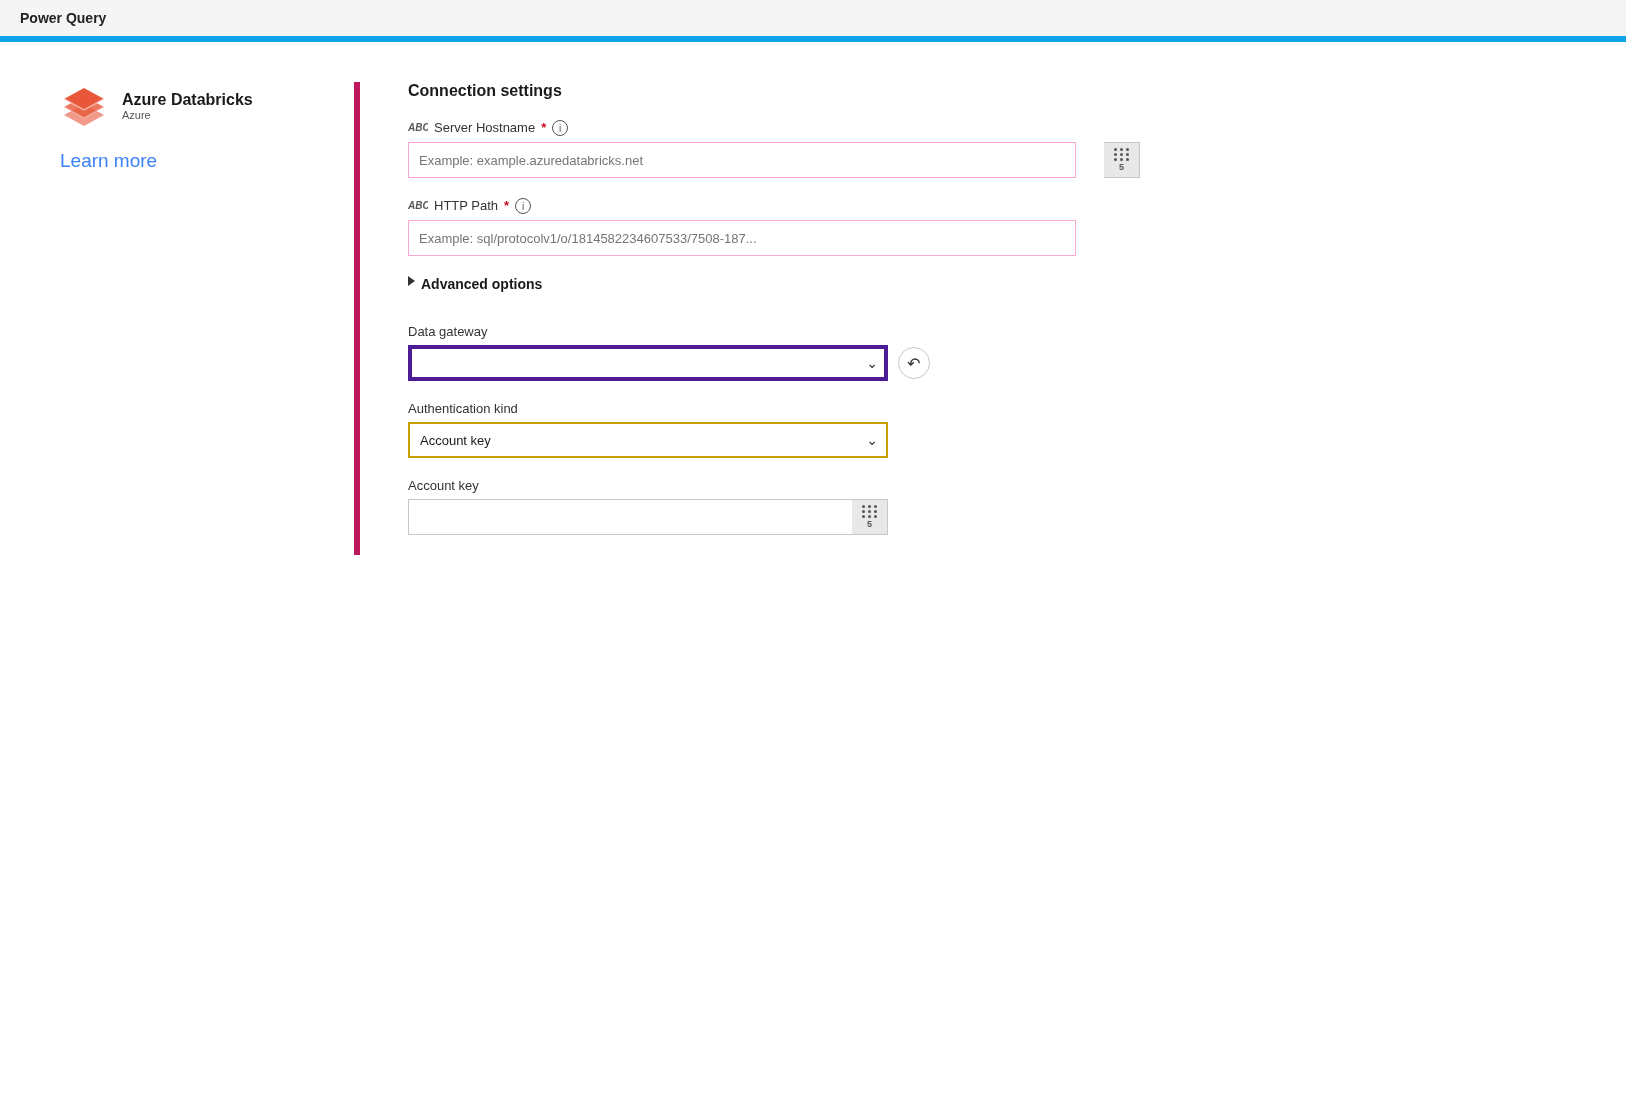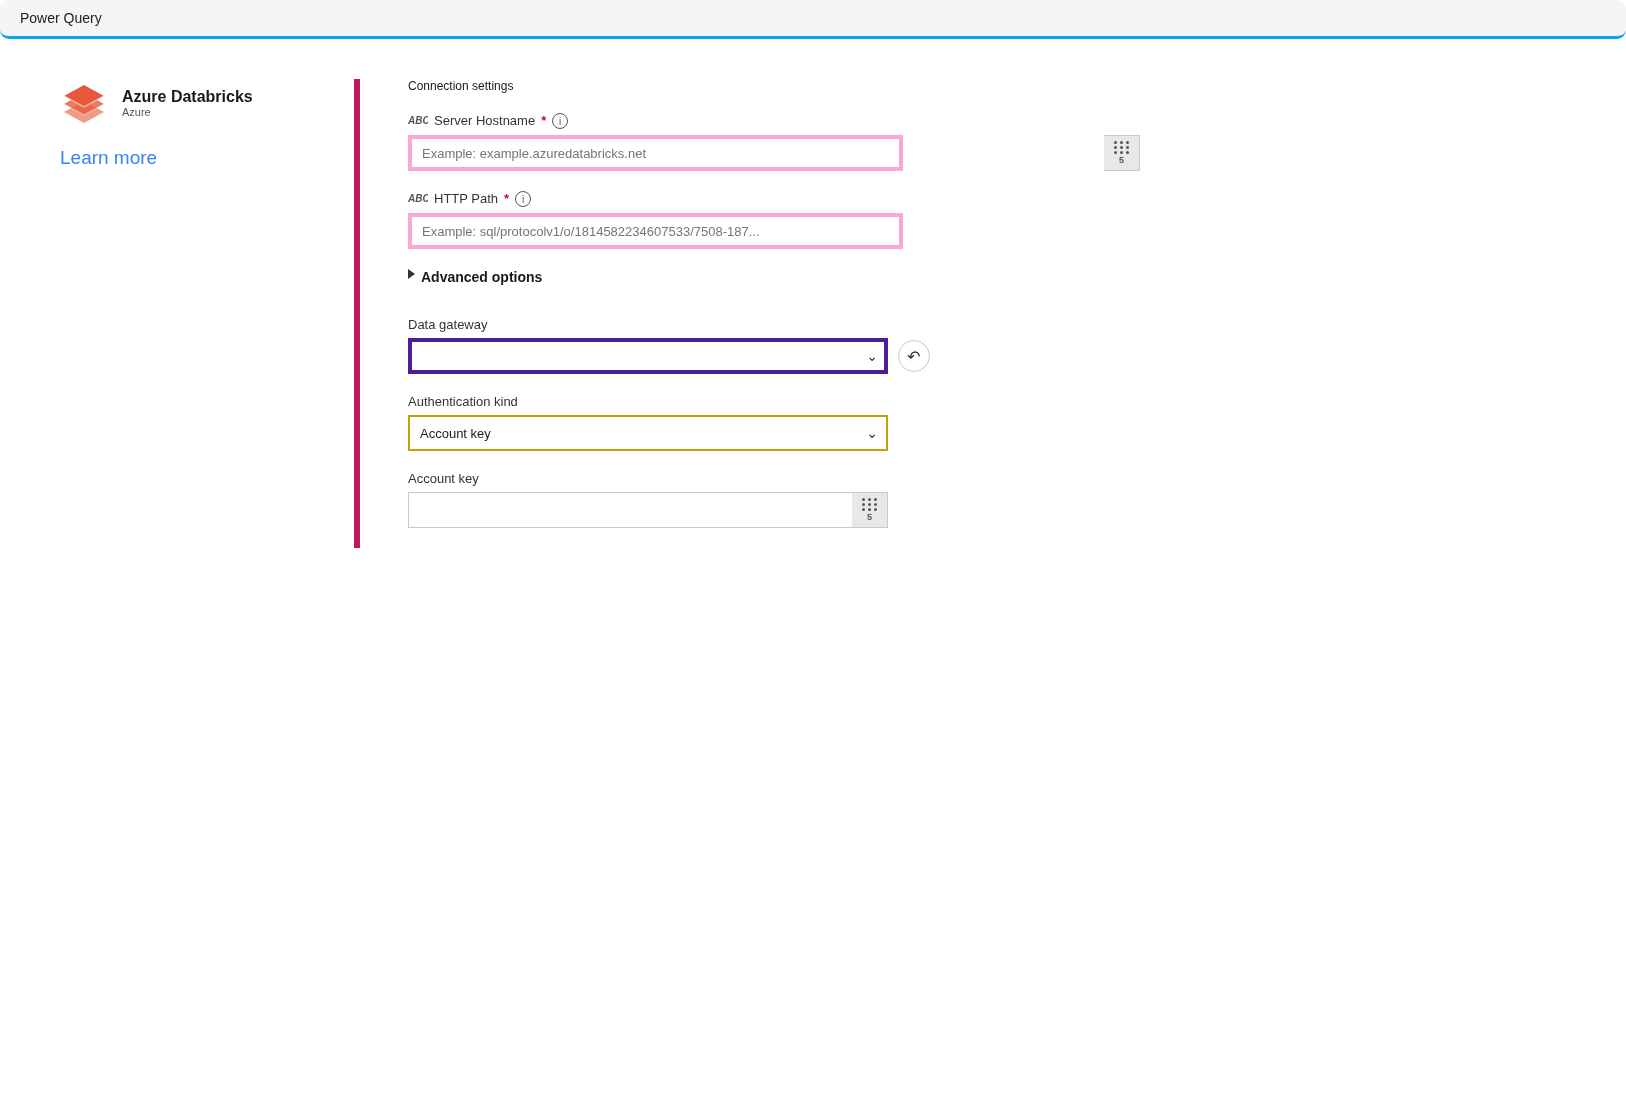--- a/index.html
+++ b/index.html
@@ -6,26 +6,25 @@
 
     body {
       font-family: 'Segoe UI', Arial, sans-serif;
       background: #fff;
       color: #1a1a1a;
       font-size: 14px;
     }
 
     .top-bar {
       background: #f5f5f5;
-      border-bottom: 3px solid #0ea5e9;
+      border-bottom: 6px solid #0ea5e9;
       padding: 10px 20px;
       font-size: 14px;
-      font-weight: 400;
+      font-weight: 700;
       color: #222;
-      border-radius: 9px;
     }
 
     .page-container {
       display: flex;
       flex-direction: column;
       padding: 40px 60px;
       max-width: 1200px;
     }
 
     .page-title {
@@ -79,22 +78,22 @@
       font-size: 19px;
       margin-top: 4px;
     }
 
     .right-panel {
       flex: 1;
       padding-left: 48px;
     }
 
     .section-title {
-      font-size: 12px;
-      font-weight: 400;
+      font-size: 16px;
+      font-weight: 700;
       margin-bottom: 20px;
       color: #1a1a1a;
     }
 
     .form-group {
       margin-bottom: 20px;
     }
 
     .field-label {
       display: flex;
@@ -131,23 +130,23 @@
       cursor: pointer;
     }
 
     .input-wrapper {
       position: relative;
       display: flex;
       align-items: center;
     }
 
     .text-input {
-      width: 495px;
+      width: 668px;
       height: 36px;
-      border: 4px solid #f9a8d4;
+      border: 1px solid #f9a8d4;
       padding: 6px 40px 6px 10px;
       font-size: 13px;
       color: #555;
       outline: none;
       background: #fff;
     }
 
     .input-icon-btn {
       position: absolute;
       right: 0;

